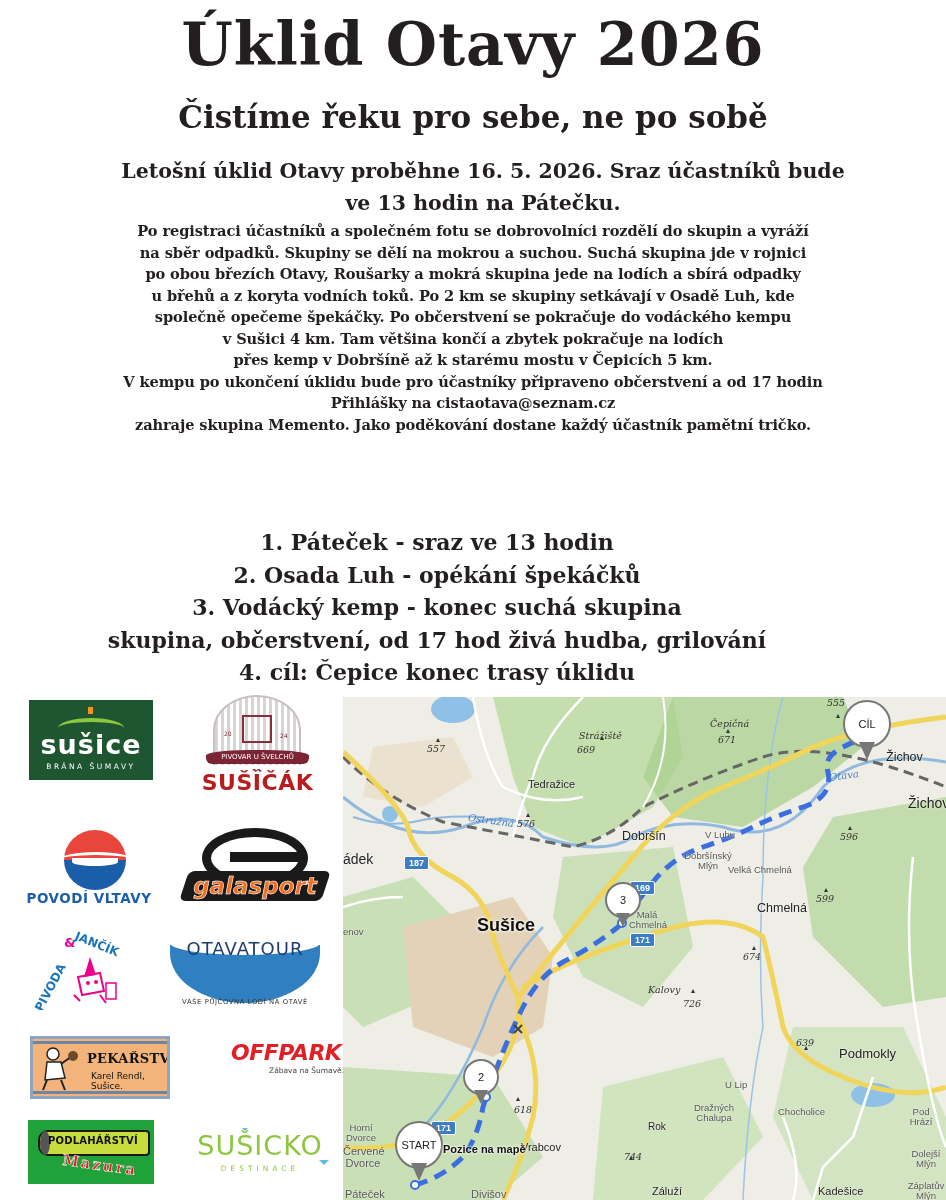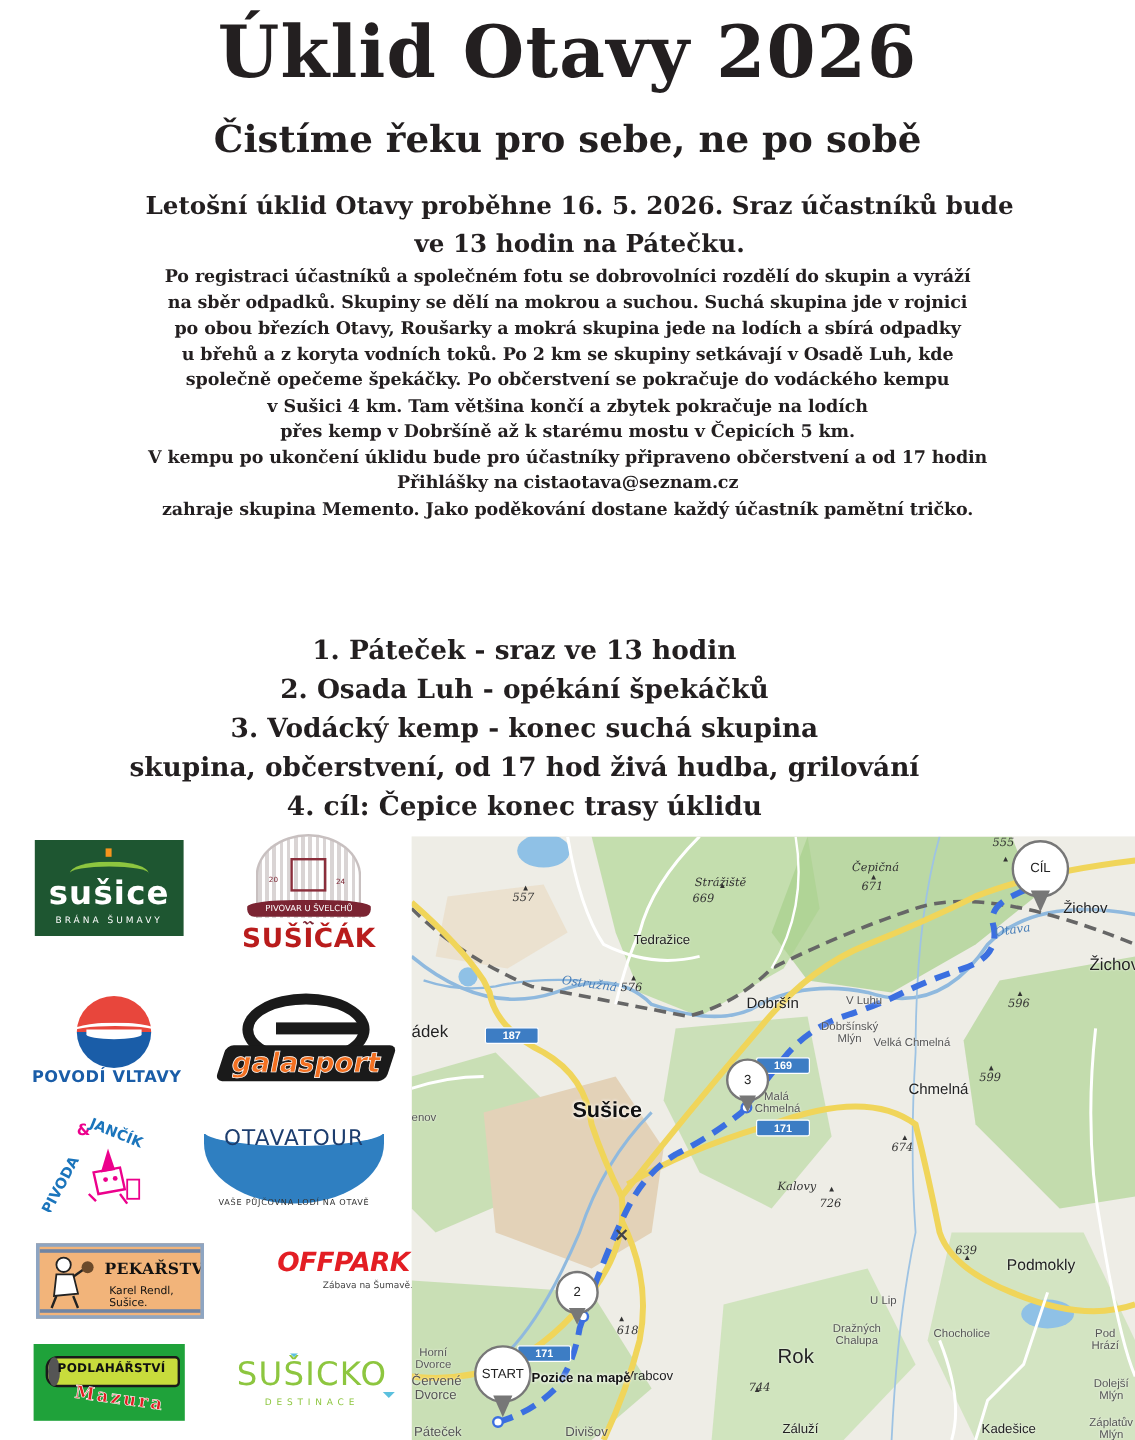--- a/index.html
+++ b/index.html
@@ -80,21 +80,21 @@
   
   .map { position: absolute; left: 343px; top: 697px; width: 603px; height: 503px; overflow: hidden; background: #eeede6; }
   .map svg { position: absolute; left: 0; top: 0; }
   .map-label { position: absolute; font-family: "Liberation Sans", sans-serif; color: #333; white-space: nowrap; }
   .map-label.town-big { font-size: 18px; font-weight: bold; color: #111; text-shadow: 0 0 3px #fff, 0 0 3px #fff; }
   .map-label.town { font-size: 12.5px; color: #222; text-shadow: 0 0 2px #fff; }
   .map-label.small { font-size: 9.5px; color: #555; line-height: 10px; text-align: center; text-shadow: 0 0 2px #fff; }
   .map-label.peak { font-family: "DejaVu Serif", serif; font-style: italic; font-size: 9.5px; color: #333; text-align: center; line-height: 11px; }
   .map-label.river { font-family: "DejaVu Serif", serif; font-style: italic; font-size: 10px; color: #4a7fb8; }
   .map-label.bold { font-size: 11px; font-weight: bold; color: #111; text-shadow: 0 0 3px #fff, 0 0 3px #fff; }
-  .road-badge { position: absolute; background: #3d7dc4; color: #fff; font-family: "Liberation Sans", sans-serif; font-weight: bold; font-size: 9px; line-height: 12px; padding: 0 14px; border: 1px solid #fff; border-radius: 2px; }
+  .road-badge { position: absolute; background: #3d7dc4; color: #fff; font-family: "Liberation Sans", sans-serif; font-weight: bold; font-size: 9px; line-height: 12px; padding: 0 4px; border: 1px solid #fff; border-radius: 2px; }
   .pin { position: absolute; width: 36px; height: 50px; }
   .pin .bubble { position: absolute; left: 0; top: 0; width: 36px; height: 36px; border-radius: 50%; background: #fff; border: 2px solid #777; box-sizing: border-box; font-family: "Liberation Sans", sans-serif; font-size: 11px; color: #222; text-align: center; line-height: 32px; }
   .pin .tail { position: absolute; left: 11px; top: 31px; width: 0; height: 0; border-left: 7px solid transparent; border-right: 7px solid transparent; border-top: 14px solid #777; }
   .pin.big { width: 48px; height: 64px; }
   .pin.big .bubble { width: 48px; height: 48px; line-height: 44px; font-size: 11px; }
   .pin.big .tail { left: 16px; top: 42px; border-left: 8px solid transparent; border-right: 8px solid transparent; border-top: 18px solid #777; }
 </style>
 </head>
 <body>
 
@@ -276,21 +276,21 @@
     <path d="M171 328 l8 8 M179 328 l-8 8" stroke="#444" stroke-width="2"></path>
   </svg>
 
   <div class="map-label town-big" style="left:134px;top:218px">Sušice</div>
   <div class="map-label town" style="left:279px;top:132px">Dobršín</div>
   <div class="map-label town" style="left:543px;top:53px">Žichov</div>
   <div class="map-label town" style="left:565px;top:98px;font-size:14px">Žichov</div>
   <div class="map-label town" style="left:185px;top:81px;font-size:11px">Tedražice</div>
   <div class="map-label town" style="left:414px;top:204px">Chmelná</div>
   <div class="map-label town" style="left:496px;top:349px;font-size:13px">Podmokly</div>
-  <div class="map-label town" style="left:305px;top:424px;font-size:17px">Rok</div>
+  <div class="map-label town" style="left:305px;top:424px;font-size:10px">Rok</div>
   <div class="map-label town" style="left:178px;top:444px;font-size:11px">Vrabcov</div>
   <div class="map-label town" style="left:309px;top:488px;font-size:11px">Záluží</div>
   <div class="map-label town" style="left:475px;top:488px;font-size:11px">Kadešice</div>
   <div class="map-label town" style="left:0px;top:154px;font-size:14px">ádek</div>
   <div class="map-label small" style="left:0px;top:230px">enov</div>
   <div class="map-label small" style="left:435px;top:410px">Chocholice</div>
   <div class="map-label small" style="left:382px;top:383px">U Lip</div>
   <div class="map-label small" style="left:362px;top:133px">V Luhu</div>
   <div class="map-label small" style="left:385px;top:168px">Velká Chmelná</div>
   <div class="map-label small" style="left:286px;top:213px;width:36px;white-space:normal">Malá Chmelná</div>

